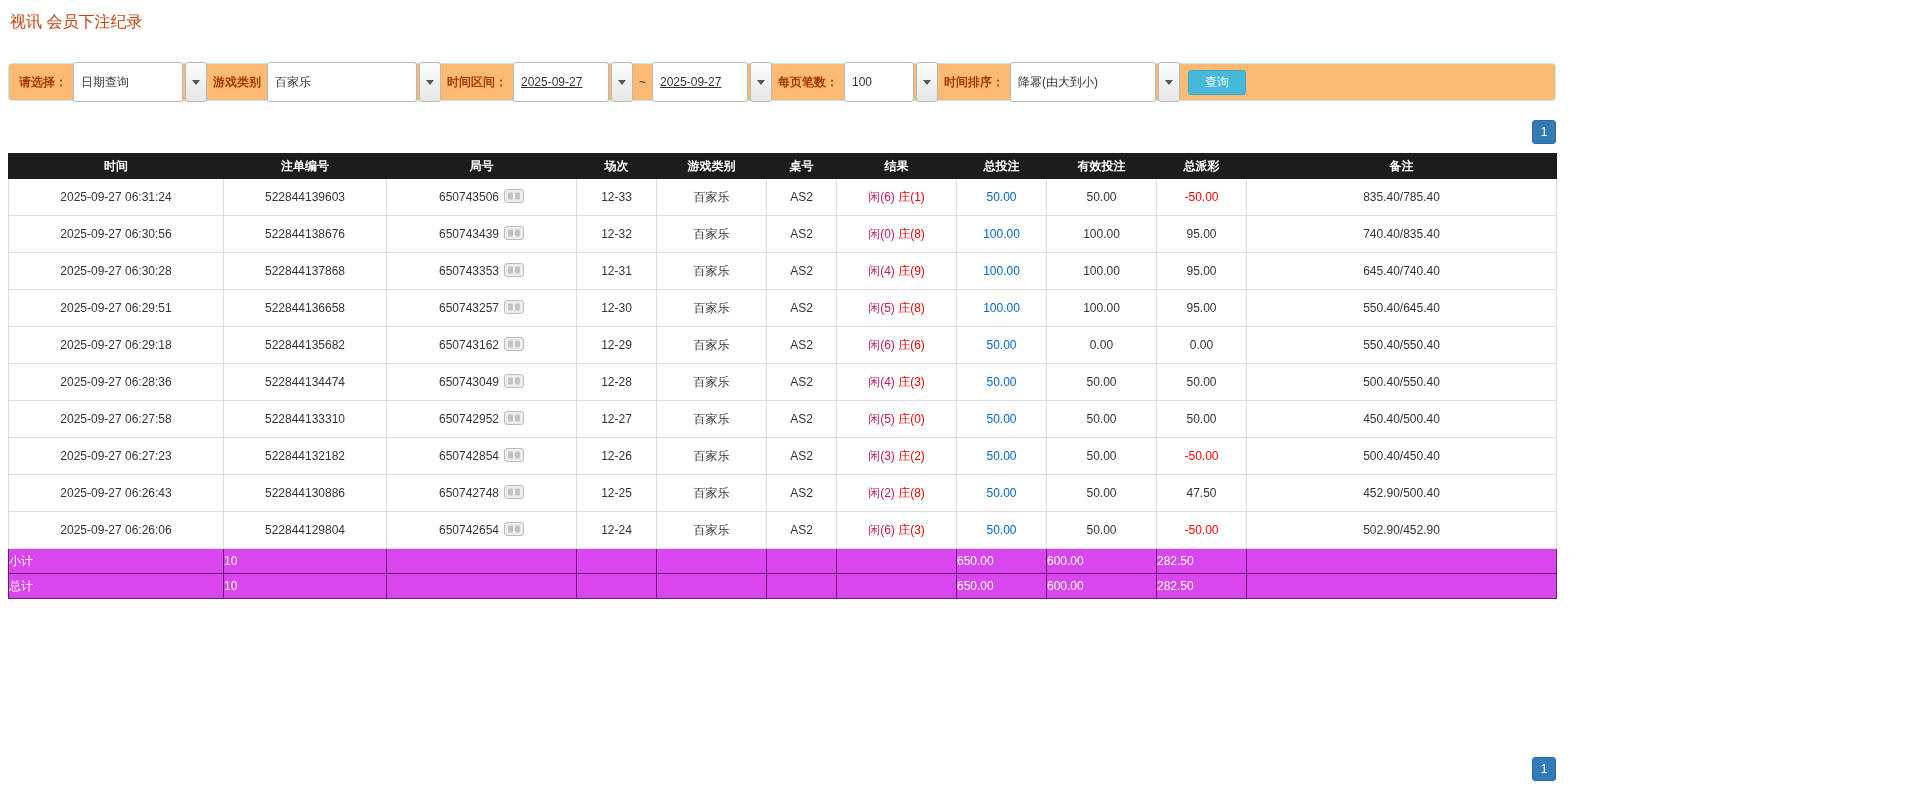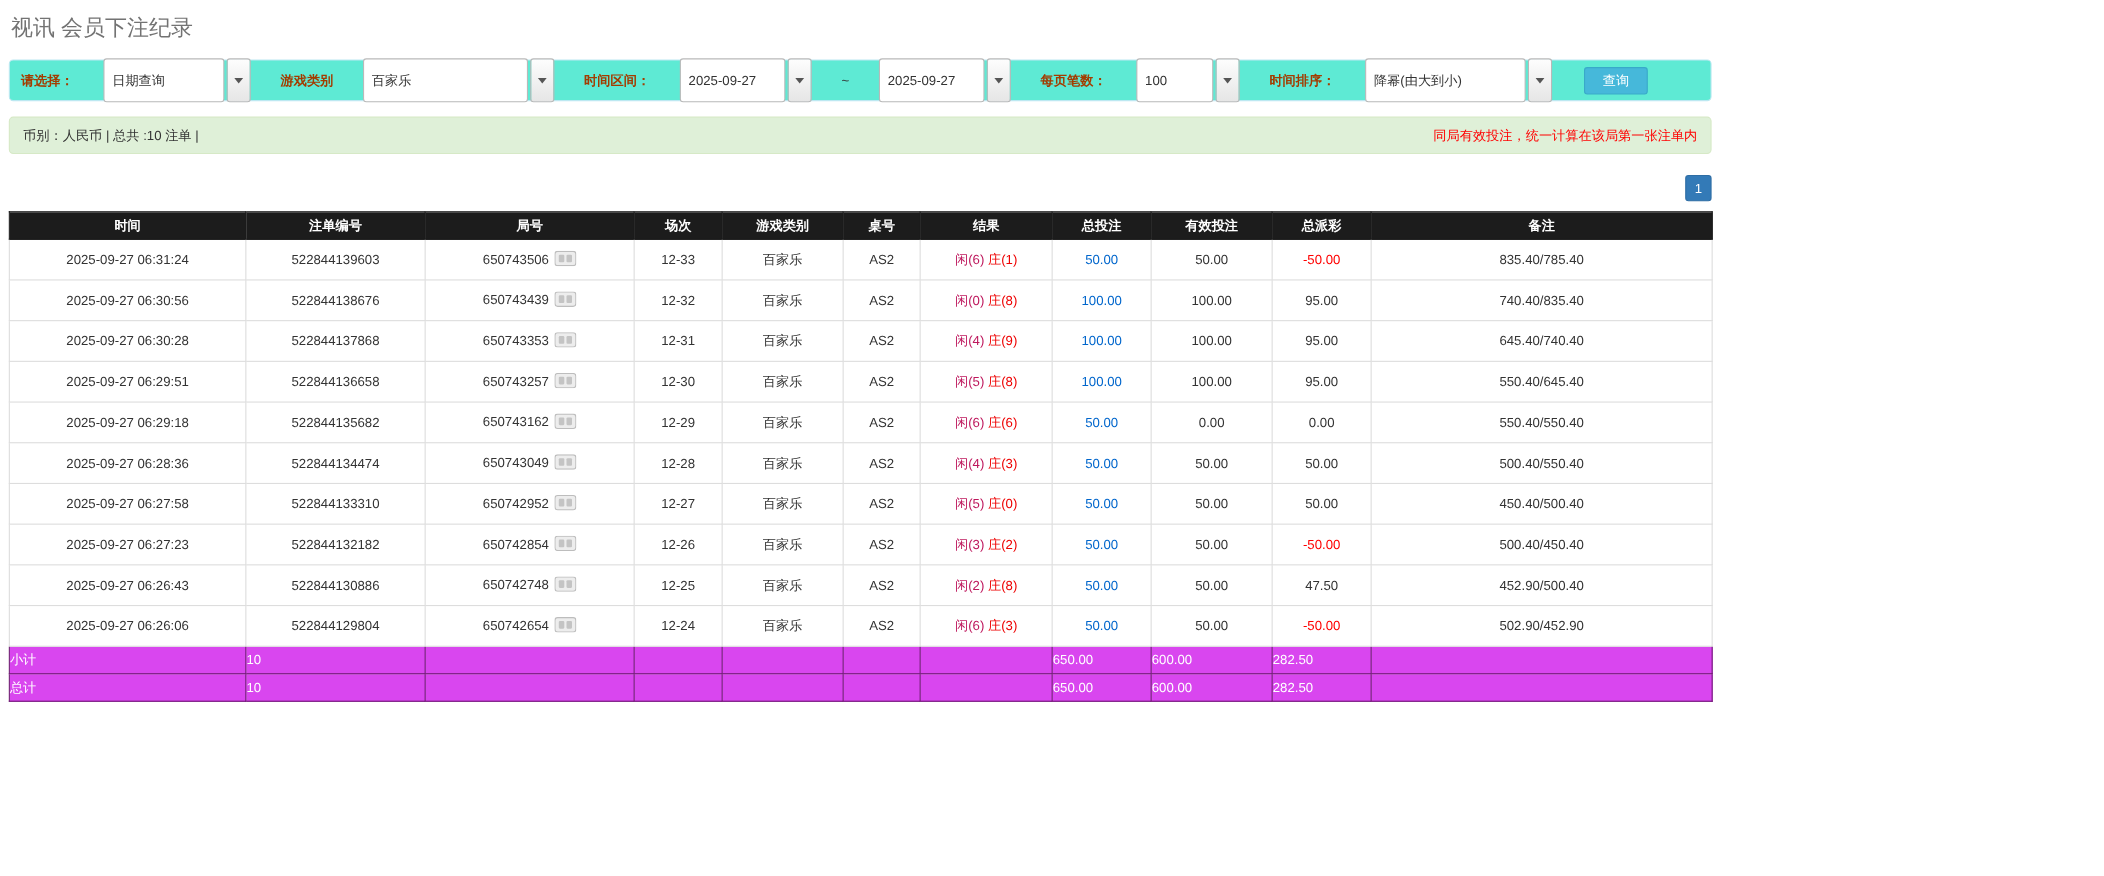--- a/index.html
+++ b/index.html
@@ -1,34 +1,34 @@
 <!DOCTYPE html>
 <html><head>
 <meta charset="utf-8">
 <style>
   * { margin:0; padding:0; box-sizing:border-box; }
   html,body { width:1913px; height:796px; overflow:hidden; background:#fff;
     font-family:"Liberation Sans","DejaVu Sans",sans-serif; }
   .page { padding:8px 8px 0 8px; }
-  .page-title { font-size:20px; font-weight:400; color:#737373; margin:4px 0 15px 2px; }
+  .page-title { font-size:16px; font-weight:400; color:#c2410c; margin:4px 0 30px 2px; }
   .content { width:1548px; }
 
   
-  .filter-bar { background:#5eead4; border:1px solid #bce8f1; border-radius:4px;
-    height:38px; display:flex; align-items:center; padding:0 10px; gap:27px; font-size:12px; }
+  .filter-bar { background:#fdba74; border:1px solid #bce8f1; border-radius:4px;
+    height:38px; display:flex; align-items:center; padding:0 10px; gap:6px; font-size:12px; }
   .flabel { color:#a33c00; font-weight:bold; white-space:nowrap; }
   .combo { display:flex; align-items:stretch; height:40px; }
   .combo-value { background:#fff; border:1px solid #b9b9b9; border-radius:3px;
     padding:0 7px; display:flex; align-items:center; color:#333; overflow:hidden; white-space:nowrap; }
   .combo-btn { width:22px; margin-left:2px; background:linear-gradient(#fdfdfd,#e6e6e6);
     border:1px solid #b9b9b9; border-radius:3px; display:flex; align-items:center; justify-content:center; cursor:pointer; }
   .caret { width:0; height:0; border-left:4px solid transparent; border-right:4px solid transparent; border-top:5px solid #555; }
   .w-select .combo-value { width:110px; }
   .w-game   .combo-value { width:150px; }
-  .w-date   .combo-value { width:96px; }
+  .w-date   .combo-value { width:96px;text-decoration:underline; }
   .w-size   .combo-value { width:70px; }
   .w-sort   .combo-value { width:146px; }
   .tilde { color:#333; }
   .query-btn { background:#46b8da; border:1px solid #39a9c9; color:#fff; font-size:12px;
     height:25px; padding:0 16px; border-radius:3px; cursor:pointer; margin-left:2px; }
 
   
   .summary-bar { margin-top:14px; background:#dff0d8; border:1px solid #d6e9c6; border-radius:4px;
     height:34px; display:flex; align-items:center; justify-content:space-between; padding:0 12px; font-size:12px; color:#333; }
   .summary-note { color:#f00; }
@@ -105,24 +105,20 @@
       <div class="combo w-sort">
         <span class="combo-value">降幂(由大到小)</span>
         <span class="combo-btn">
             <span class="caret"></span>
           </span>
       </div>
 
       <button class="query-btn">查询</button>
     </div>
 
-    <div class="summary-bar">
-      <span>币别：人民币 | 总共 :10 注单 |</span>
-      <span class="summary-note">同局有效投注，统一计算在该局第一张注单内</span>
-    </div>
 
     <div class="pagination top">
       <button class="page-btn">1</button>
     </div>
 
     <table>
       <colgroup>
         <col style="width:215px">
           <col style="width:163px">
           <col style="width:190px">

